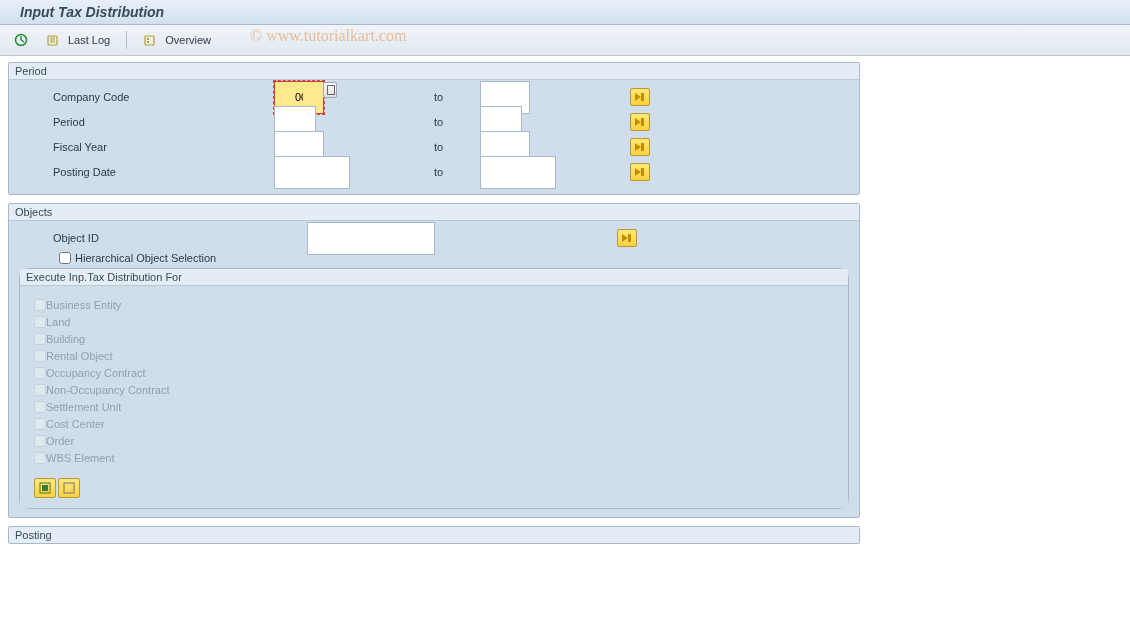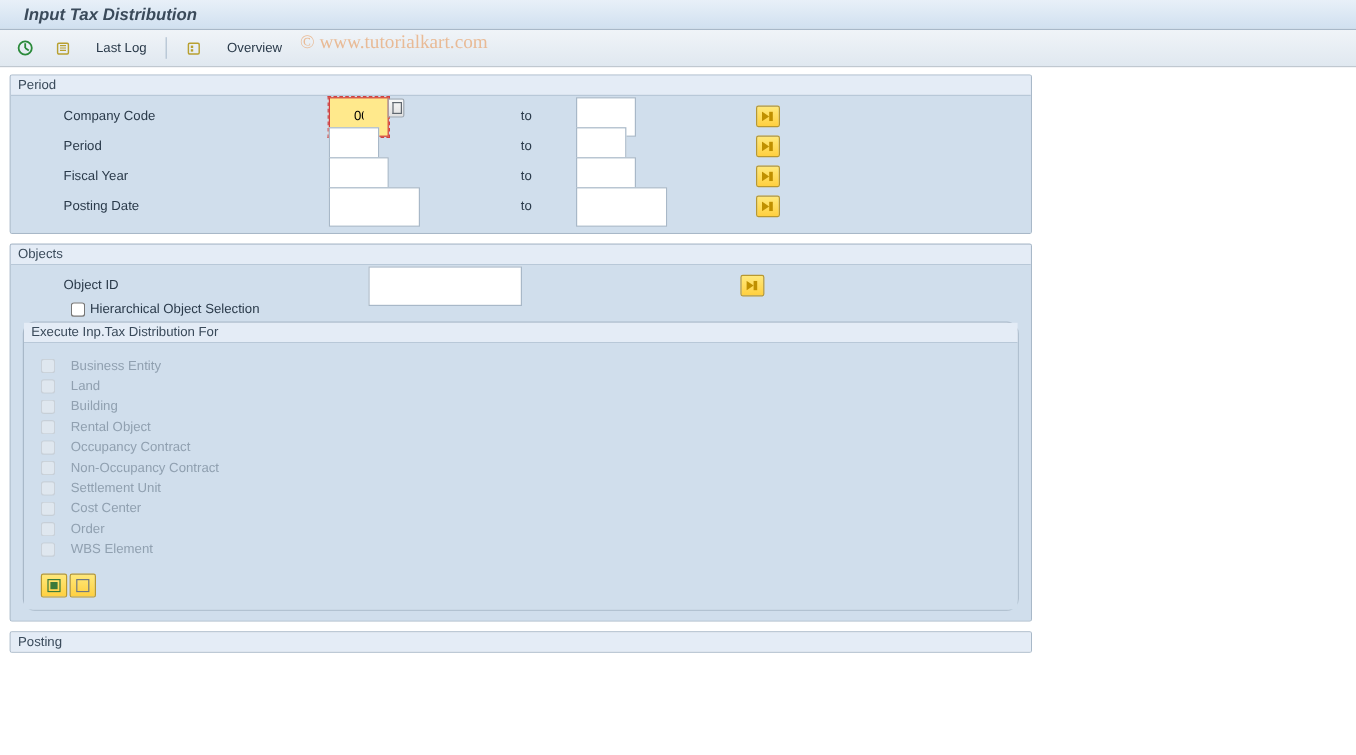--- a/index.html
+++ b/index.html
@@ -28,21 +28,21 @@
       border-bottom: 1px solid #c0c8d0;
       padding: 6px 8px;
       display: flex;
       align-items: center;
       gap: 6px;
       position: relative;
     }
     .tb-btn {
       display: inline-flex;
       align-items: center;
-      gap: 20px;
+      gap: 8px;
       padding: 2px 6px;
       cursor: pointer;
       border-radius: 2px;
       color: #2a3a4a;
     }
     .tb-icon {
       width: 14px;
       height: 14px;
       display: inline-flex;
       align-items: center;
@@ -180,21 +180,21 @@
       background: #e4ecf6;
       border-bottom: 1px solid #b8c8d8;
     }
     .sub-panel-body {
       padding: 8px 14px 10px 14px;
       background: #d0deec;
     }
     .disabled-check {
       display: flex;
       align-items: center;
-      gap: 13px;
+      gap: 0;
       color: #90a0b0;
       margin: 5px 0;
     }
     .disabled-check input { opacity: 0.6; }
     .footer-btns {
       margin-top: 14px;
       display: flex;
       gap: 2px;
     }
     .small-btn {

